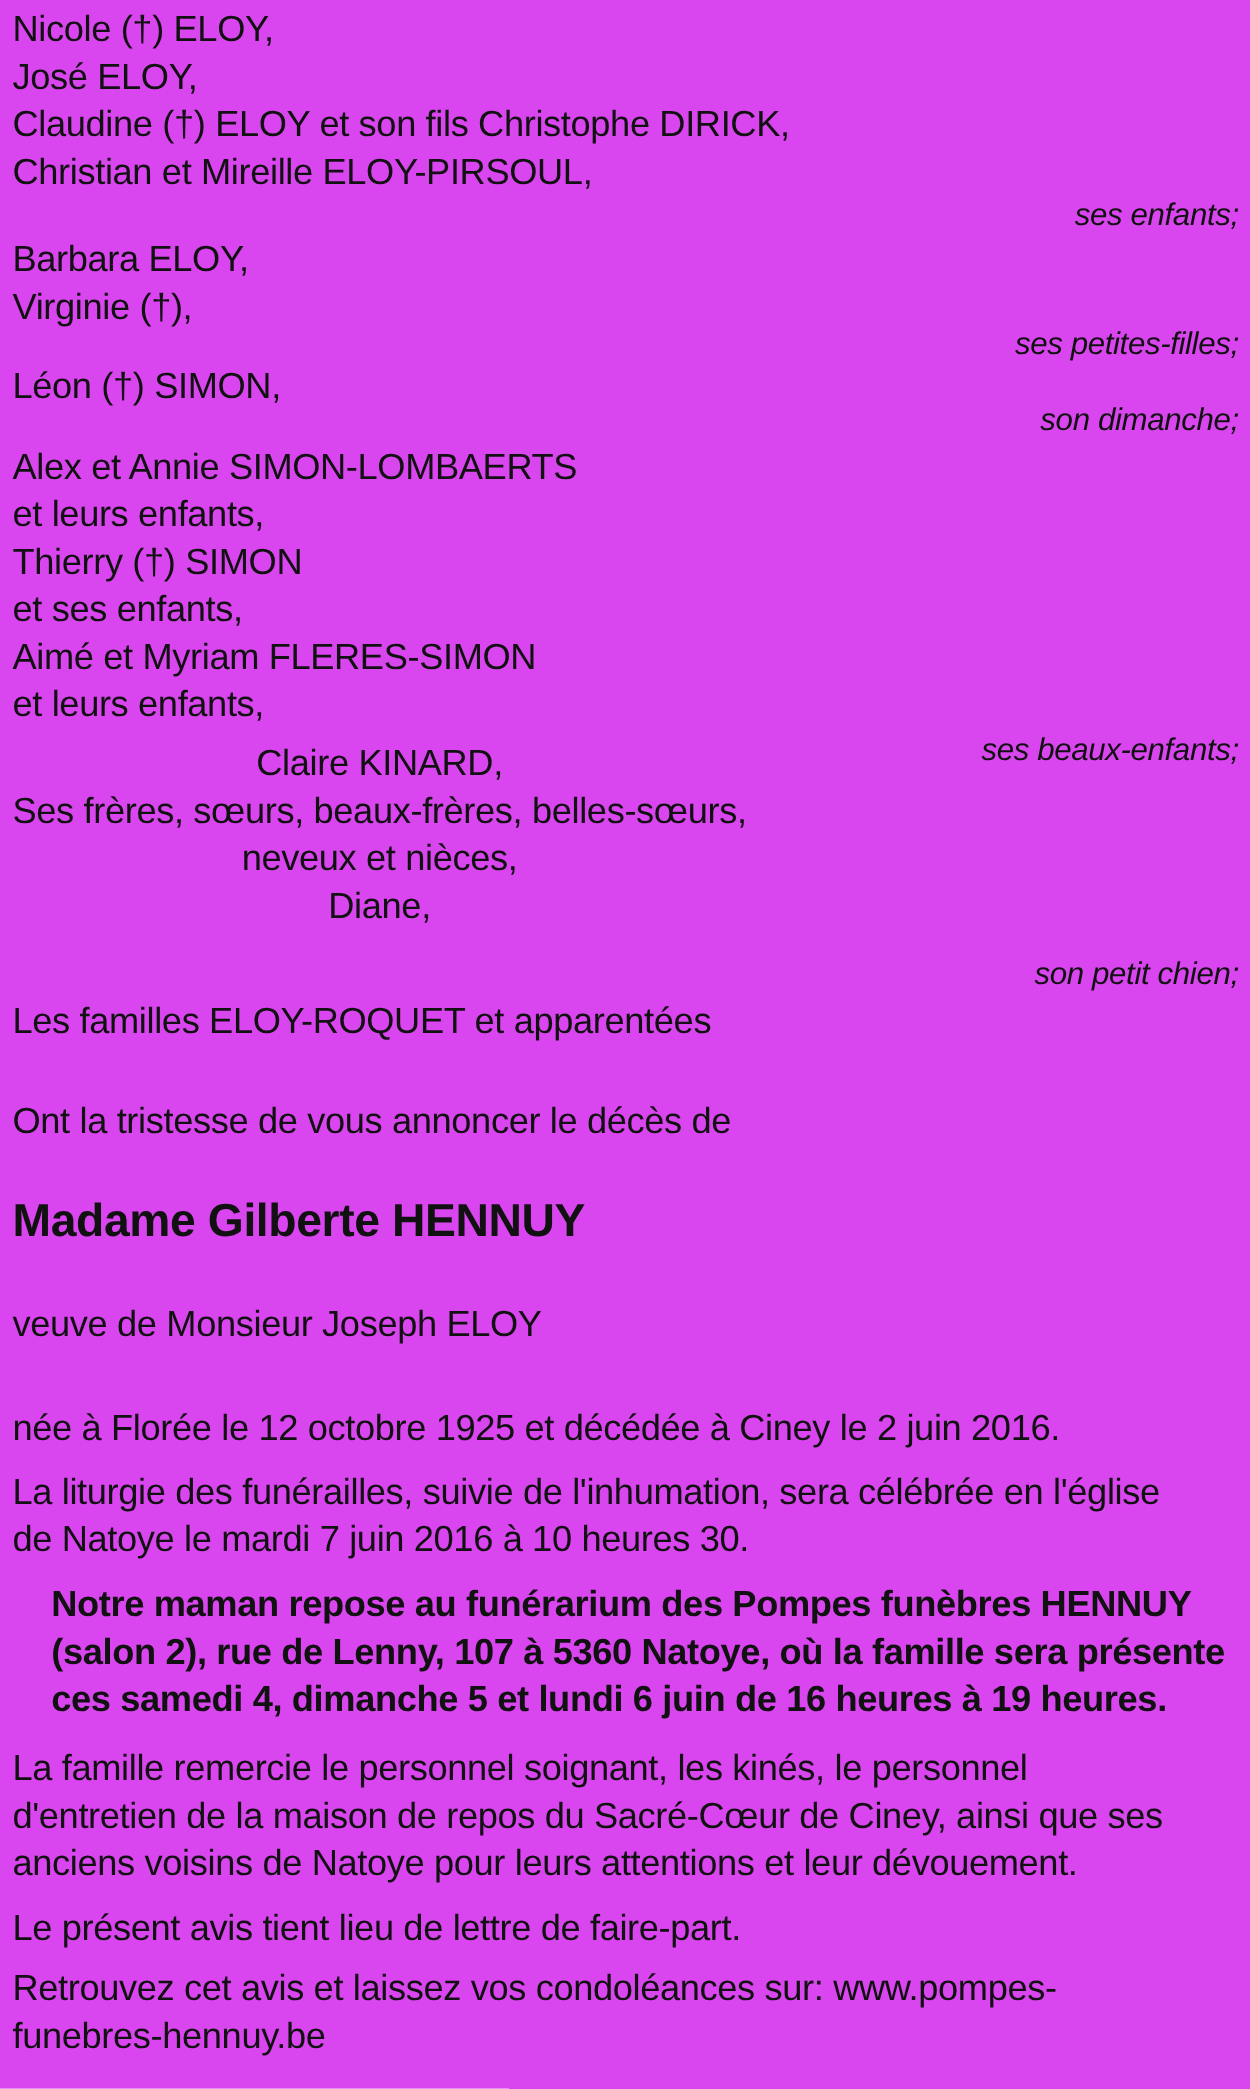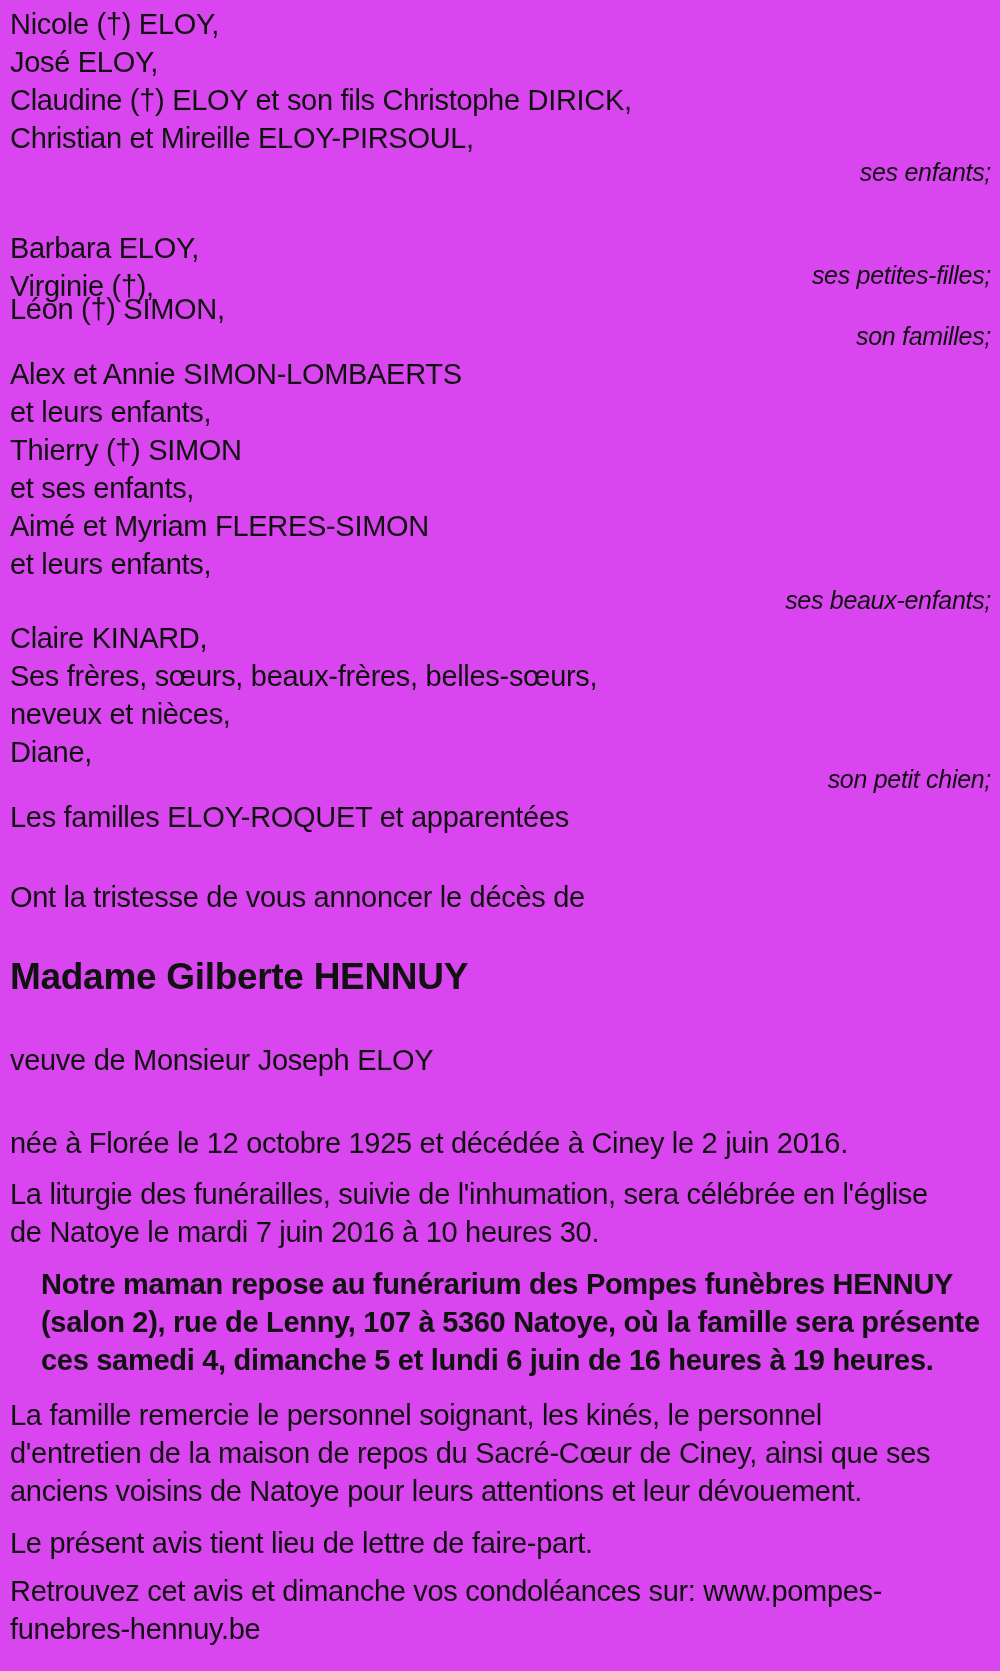--- a/index.html
+++ b/index.html
@@ -56,36 +56,36 @@
 <body>
 
 <div class="page">
 
   <div class="txt" style="top: 5px;">Nicole (†) ELOY,
 José ELOY,
 Claudine (†) ELOY et son fils Christophe DIRICK,
 Christian et Mireille ELOY-PIRSOUL,</div>
   <div class="role" style="top: 153px;">ses enfants;</div>
 
-  <div class="txt" style="top: 189px; margin-top: 40px;">Barbara ELOY,
+  <div class="txt" style="top: 189px;">Barbara ELOY,
 Virginie (†),</div>
   <div class="role" style="top: 256px;">ses petites-filles;</div>
 
   <div class="txt" style="top: 290px;">Léon (†) SIMON,</div>
-  <div class="role" style="top: 317px;">son familles;</div>
+  <div class="role" style="top: 317px;">son dimanche;</div>
 
   <div class="txt" style="top: 355px;">Alex et Annie SIMON-LOMBAERTS
 et leurs enfants,
 Thierry (†) SIMON
 et ses enfants,
 Aimé et Myriam FLERES-SIMON
 et leurs enfants,</div>
   <div class="role" style="top: 581px; margin-left: 34px;">ses beaux-enfants;</div>
 
-  <div class="txt" style="top: 619px;">Claire KINARD,
+  <div class="txt" style="top: 592px; text-align: center;">Claire KINARD,
 Ses frères, sœurs, beaux-frères, belles-sœurs,
 neveux et nièces,
 Diane,</div>
   <div class="role" style="top: 760px;">son petit chien;</div>
 
   <div class="txt" style="top: 798px;">Les familles ELOY-ROQUET et apparentées</div>
 
   <div class="txt" style="top: 878px;">Ont la tristesse de vous annoncer le décès de</div>
 
   <div class="title" style="top: 953px;">Madame Gilberte HENNUY</div>
@@ -100,16 +100,16 @@
   <div class="txt bold" style="top: 1265px;">Notre maman repose au funérarium des Pompes funèbres HENNUY
 (salon 2), rue de Lenny, 107 à 5360 Natoye, où la famille sera présente
 ces samedi 4, dimanche 5 et lundi 6 juin de 16 heures à 19 heures.</div>
 
   <div class="txt" style="top: 1524px;">Le présent avis tient lieu de lettre de faire-part.</div>
 
   <div class="txt" style="top: 1396px;">La famille remercie le personnel soignant, les kinés, le personnel
 d'entretien de la maison de repos du Sacré-Cœur de Ciney, ainsi que ses
 anciens voisins de Natoye pour leurs attentions et leur dévouement.</div>
 
-  <div class="txt" style="top: 1572px;">Retrouvez cet avis et dimanche vos condoléances sur: www.pompes-
+  <div class="txt" style="top: 1572px;">Retrouvez cet avis et laissez vos condoléances sur: www.pompes-
 funebres-hennuy.be</div>
 
 </div>
 
 </body></html>

